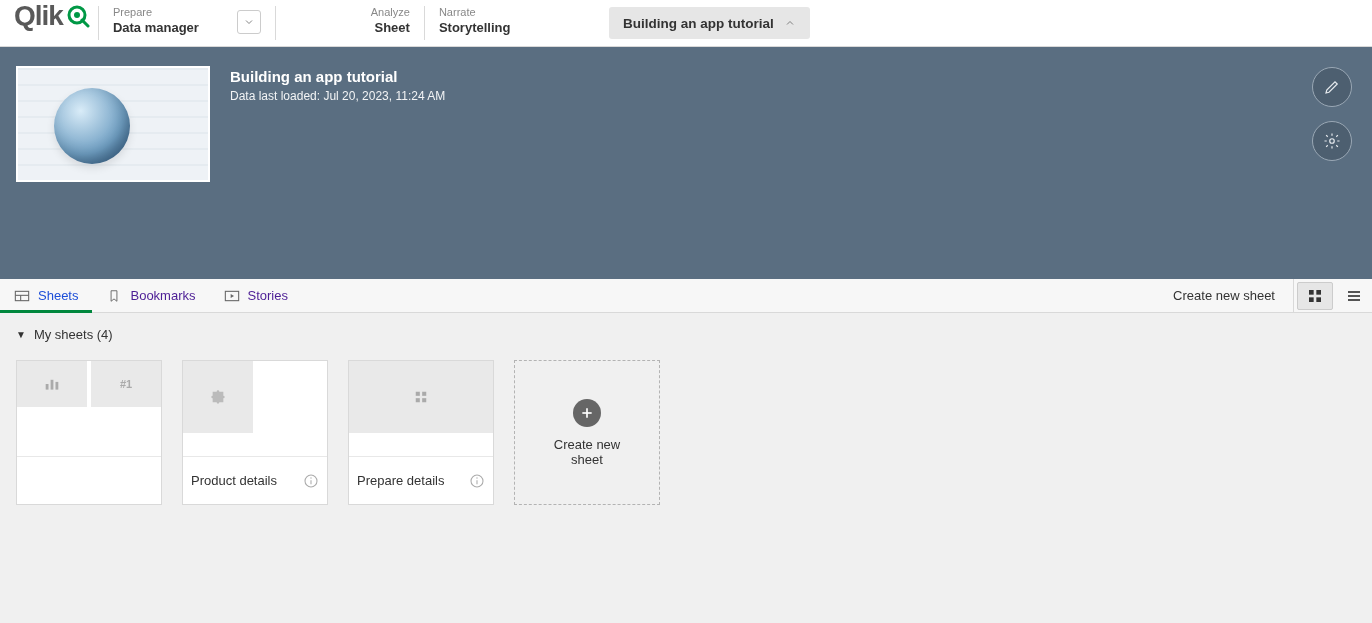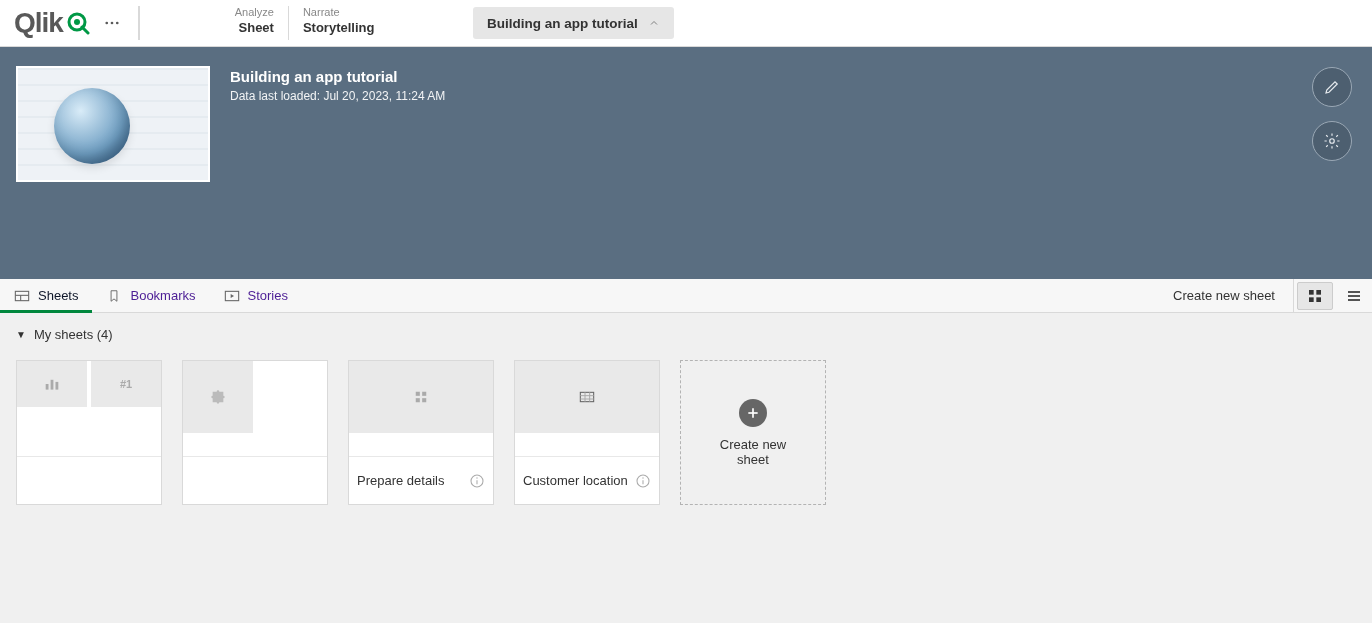--- a/index.html
+++ b/index.html
@@ -1,20 +1,20 @@
 <!DOCTYPE html>
 <html><head>
 <meta charset="utf-8">
 <style>
   * { box-sizing: border-box; margin: 0; padding: 0; font-family: "Segoe UI", Arial, sans-serif; }
   html, body { width: 1372px; height: 623px; overflow: hidden; background: #fff; }
 
   
   .topbar { height: 47px; border-bottom: 1px solid #d9d9d9; display: flex; align-items: stretch; background: #fff; }
-  .logo-wrap { display:flex; align-items:center; padding: 0 8px 0 14px; gap: 8px;}
+  .logo-wrap { display:flex; align-items:center; padding: 0 8px 0 14px; gap: 8px; flex-direction: column;}
   .logo { font-size: 28px; font-weight: 700; color: #595959; letter-spacing: -1px; display:flex; align-items:center;}
   .logo .q-icon { width:24px; height:24px; margin-left:3px; }
   .dots-btn { width: 28px; height: 28px; display:flex; align-items:center; justify-content:center; border-radius:3px; cursor:pointer; margin-right:4px;}
   .vsep { width:1px; background:#d9d9d9; margin: 6px 0; }
   .nav-sect { padding: 5px 14px 0 14px; min-width:148px; position: relative; cursor:pointer;}
   .nav-sect.prepare { min-width: 148px; display:flex; }
   .nav-sect .small { font-size: 11px; color: #888; line-height:14px; }
   .nav-sect .big { font-size: 13px; color: #333; line-height:18px; font-weight: 600;}
   .nav-sect.analyze { min-width: 148px; text-align: right; }
   .nav-sect.narrate { min-width: 170px; }
@@ -34,21 +34,21 @@
        background: radial-gradient(circle at 35% 30%, #d9ecf8 0%, #6f9fc3 60%, #35618a 90%); border-radius:50%;
        box-shadow: inset -6px -8px 14px rgba(0,0,0,0.18), 0 4px 8px rgba(0,0,0,0.1);}
   .hero-title { font-size:15px; font-weight:700; margin-top:2px;}
   .hero-sub { font-size:12px; opacity:0.92; margin-top:4px;}
   .hero-actions { position:absolute; right:20px; top:20px; display:flex; flex-direction:column; gap:14px;}
   .round-btn { width:40px; height:40px; border-radius:50%; background:#4d5f70; border:1px solid #9aa8b5; display:flex; align-items:center; justify-content:center; cursor:pointer;}
 
   
   .subbar { height:34px; border-bottom:1px solid #d9d9d9; background:#f7f7f7; display:flex; align-items:stretch; }
   .tab { display:flex; align-items:center; gap:8px; padding:0 14px; font-size:13px; color:#4c1d95; cursor:pointer; position:relative;}
-  .tab.active { color:#0f172a; }
+  .tab.active { color:#1d4ed8; }
   .tab.active::after { content:""; position:absolute; left:0; right:0; bottom:-1px; height:3px; background:#00873d; }
   .tab-icon { width:16px; height:14px; }
   .sub-spacer { flex:1; }
   .create-link { display:flex; align-items:center; padding:0 18px; font-size:13px; color:#333; cursor:pointer;}
   .view-toggle { display:flex; align-items:center; border-left:1px solid #d9d9d9; }
   .toggle-btn { width:36px; height:100%; display:flex; align-items:center; justify-content:center; cursor:pointer;}
   .toggle-btn.active { background:#e6e6e6; border:1px solid #ccc; border-radius:2px; margin:3px;}
   .toggle-btn.active + .toggle-btn, .toggle-btn + .toggle-btn { }
 
   
@@ -84,20 +84,31 @@
     <div class="dots-btn">
       <svg width="18" height="18" viewBox="0 0 24 24">
         <circle cx="5" cy="12" r="1.8" fill="#595959"></circle>
           <circle cx="12" cy="12" r="1.8" fill="#595959"></circle>
           <circle cx="19" cy="12" r="1.8" fill="#595959"></circle>
       </svg>
     </div>
   </div>
   <div class="vsep"></div>
 
+  <div class="nav-sect prepare">
+    <div>
+      <div class="small">Prepare</div>
+      <div class="big">Data manager</div>
+    </div>
+    <div class="caret-btn">
+      <svg width="12" height="12" viewBox="0 0 24 24">
+          <polyline class="stroke" points="6 9 12 15 18 9"></polyline>
+        </svg>
+    </div>
+  </div>
   <div class="vsep"></div>
 
   <div class="nav-sect analyze">
     <div class="small">Analyze</div>
     <div class="big">Sheet</div>
   </div>
   <div class="vsep"></div>
 
   <div class="nav-sect narrate">
     <div class="small">Narrate</div>
@@ -205,20 +216,28 @@
     </div>
 
     <div class="card">
       <div class="preview">
         <div class="cell" style="left:0;top:0;width:70px;height:72px;display:flex;align-items:center;justify-content:center;">
           <svg width="16" height="16" viewBox="0 0 24 24">
             <path d="M4 4h6a2 2 0 1 1 4 0h6v6a2 2 0 1 1 0 4v6h-6a2 2 0 1 1-4 0H4v-6a2 2 0 1 1 0-4z" fill="#bbb"></path>
           </svg>
         </div>
       </div>
+      <div class="footer">
+        <span>Product details</span>
+        <svg class="info-icon" viewBox="0 0 24 24">
+            <circle cx="12" cy="12" r="9" class="stroke"></circle>
+            <line x1="12" y1="11" x2="12" y2="17" class="stroke"></line>
+            <circle cx="12" cy="7.5" r="1" fill="#666"></circle>
+          </svg>
+      </div>
     </div>
 
     <div class="card">
       <div class="preview">
         <div class="cell" style="left:0;top:0;width:144px;height:72px;display:flex;align-items:center;justify-content:center;">
           <svg width="14" height="14" viewBox="0 0 24 24">
             <rect x="3" y="3" width="7" height="7" fill="#aaa"></rect>
               <rect x="14" y="3" width="7" height="7" fill="#aaa"></rect>
             <rect x="3" y="14" width="7" height="7" fill="#aaa"></rect>
               <rect x="14" y="14" width="7" height="7" fill="#aaa"></rect>
@@ -228,41 +247,20 @@
       <div class="footer">
         <span>Prepare details</span>
         <svg class="info-icon" viewBox="0 0 24 24">
             <circle cx="12" cy="12" r="9" class="stroke"></circle>
             <line x1="12" y1="11" x2="12" y2="17" class="stroke"></line>
             <circle cx="12" cy="7.5" r="1" fill="#666"></circle>
           </svg>
       </div>
     </div>
 
-    <div class="card">
-      <div class="preview">
-        <div class="cell" style="left:0;top:0;width:144px;height:72px;display:flex;align-items:center;justify-content:center;">
-          <svg width="16" height="12" viewBox="0 0 24 18">
-            <rect x="2" y="2" width="20" height="14" class="stroke" fill="none" stroke="#aaa"></rect>
-            <line x1="2" y1="7" x2="22" y2="7" stroke="#aaa" stroke-width="1.5"></line>
-            <line x1="2" y1="12" x2="22" y2="12" stroke="#aaa" stroke-width="1.5"></line>
-            <line x1="9" y1="2" x2="9" y2="16" stroke="#aaa" stroke-width="1.5"></line>
-            <line x1="16" y1="2" x2="16" y2="16" stroke="#aaa" stroke-width="1.5"></line>
-          </svg>
-        </div>
-      </div>
-      <div class="footer">
-        <span>Customer location</span>
-        <svg class="info-icon" viewBox="0 0 24 24">
-            <circle cx="12" cy="12" r="9" class="stroke"></circle>
-            <line x1="12" y1="11" x2="12" y2="17" class="stroke"></line>
-            <circle cx="12" cy="7.5" r="1" fill="#666"></circle>
-          </svg>
-      </div>
-    </div>
 
     <div class="card create">
       <div class="plus-circle">
         <svg width="16" height="16" viewBox="0 0 24 24">
           <line x1="12" y1="5" x2="12" y2="19" stroke="#fff" stroke-width="2.5"></line>
             <line x1="5" y1="12" x2="19" y2="12" stroke="#fff" stroke-width="2.5"></line>
         </svg>
       </div>
       <div style="max-width:90px;">Create new sheet</div>
     </div>

